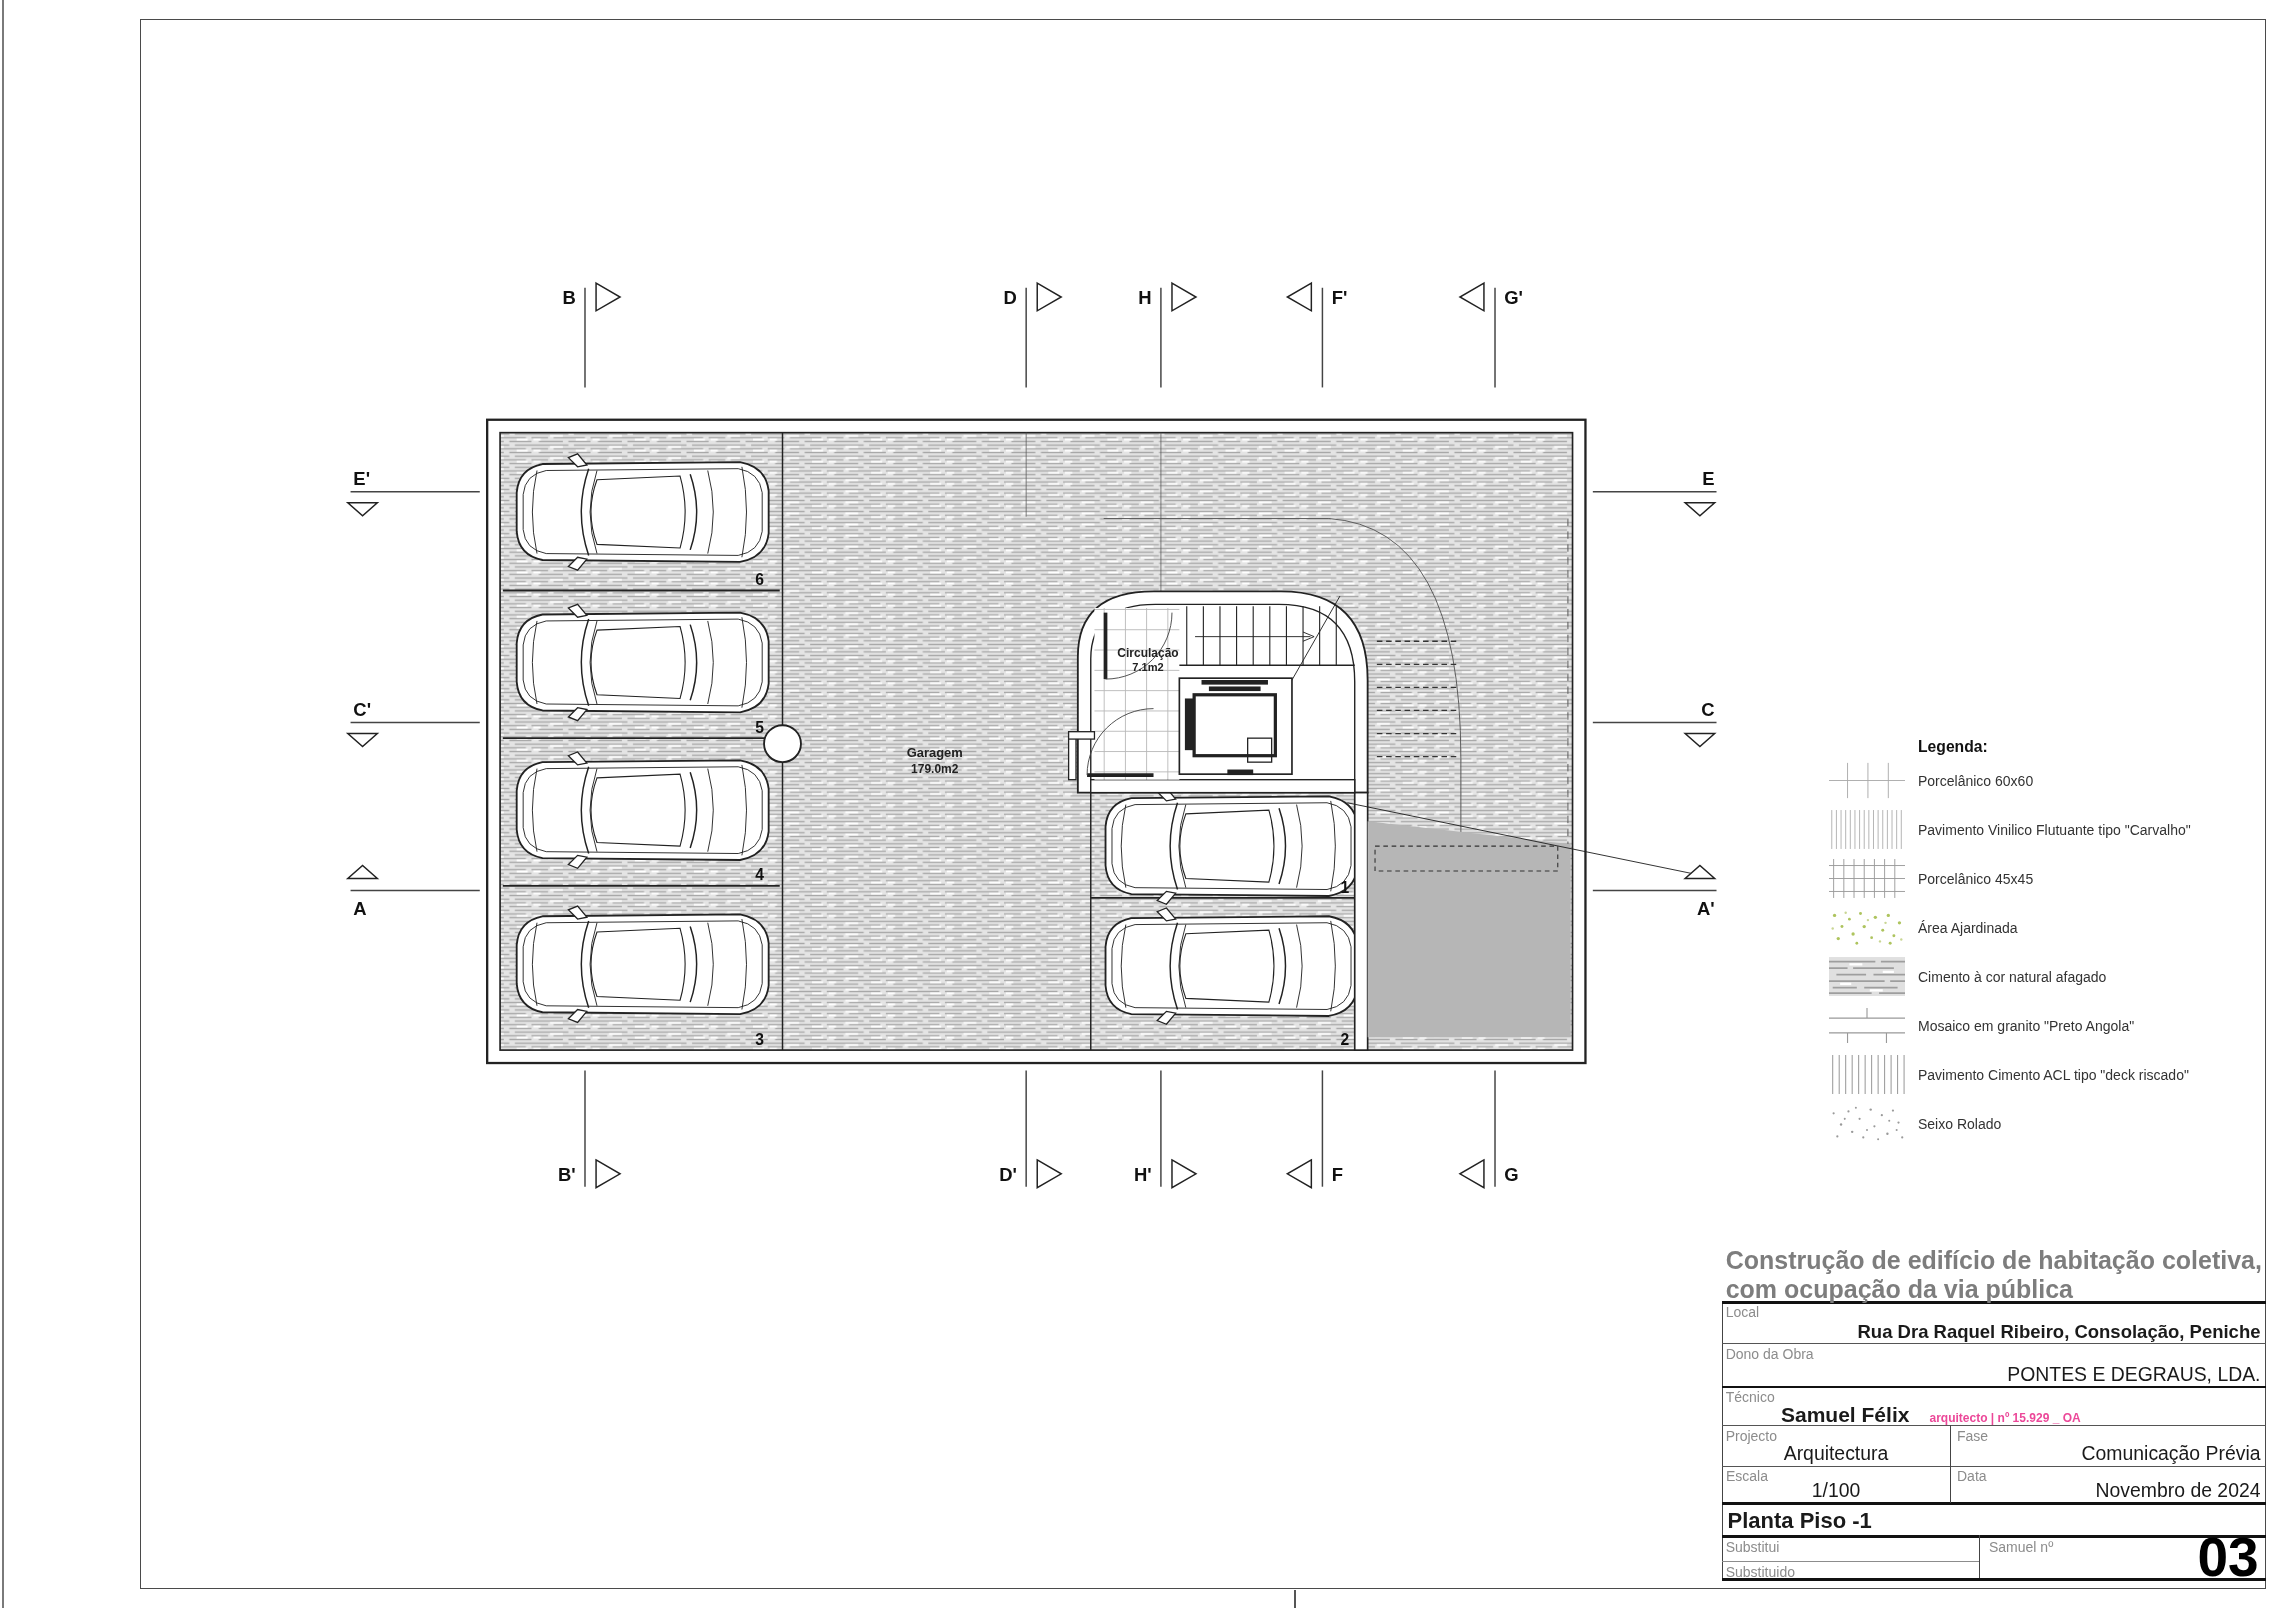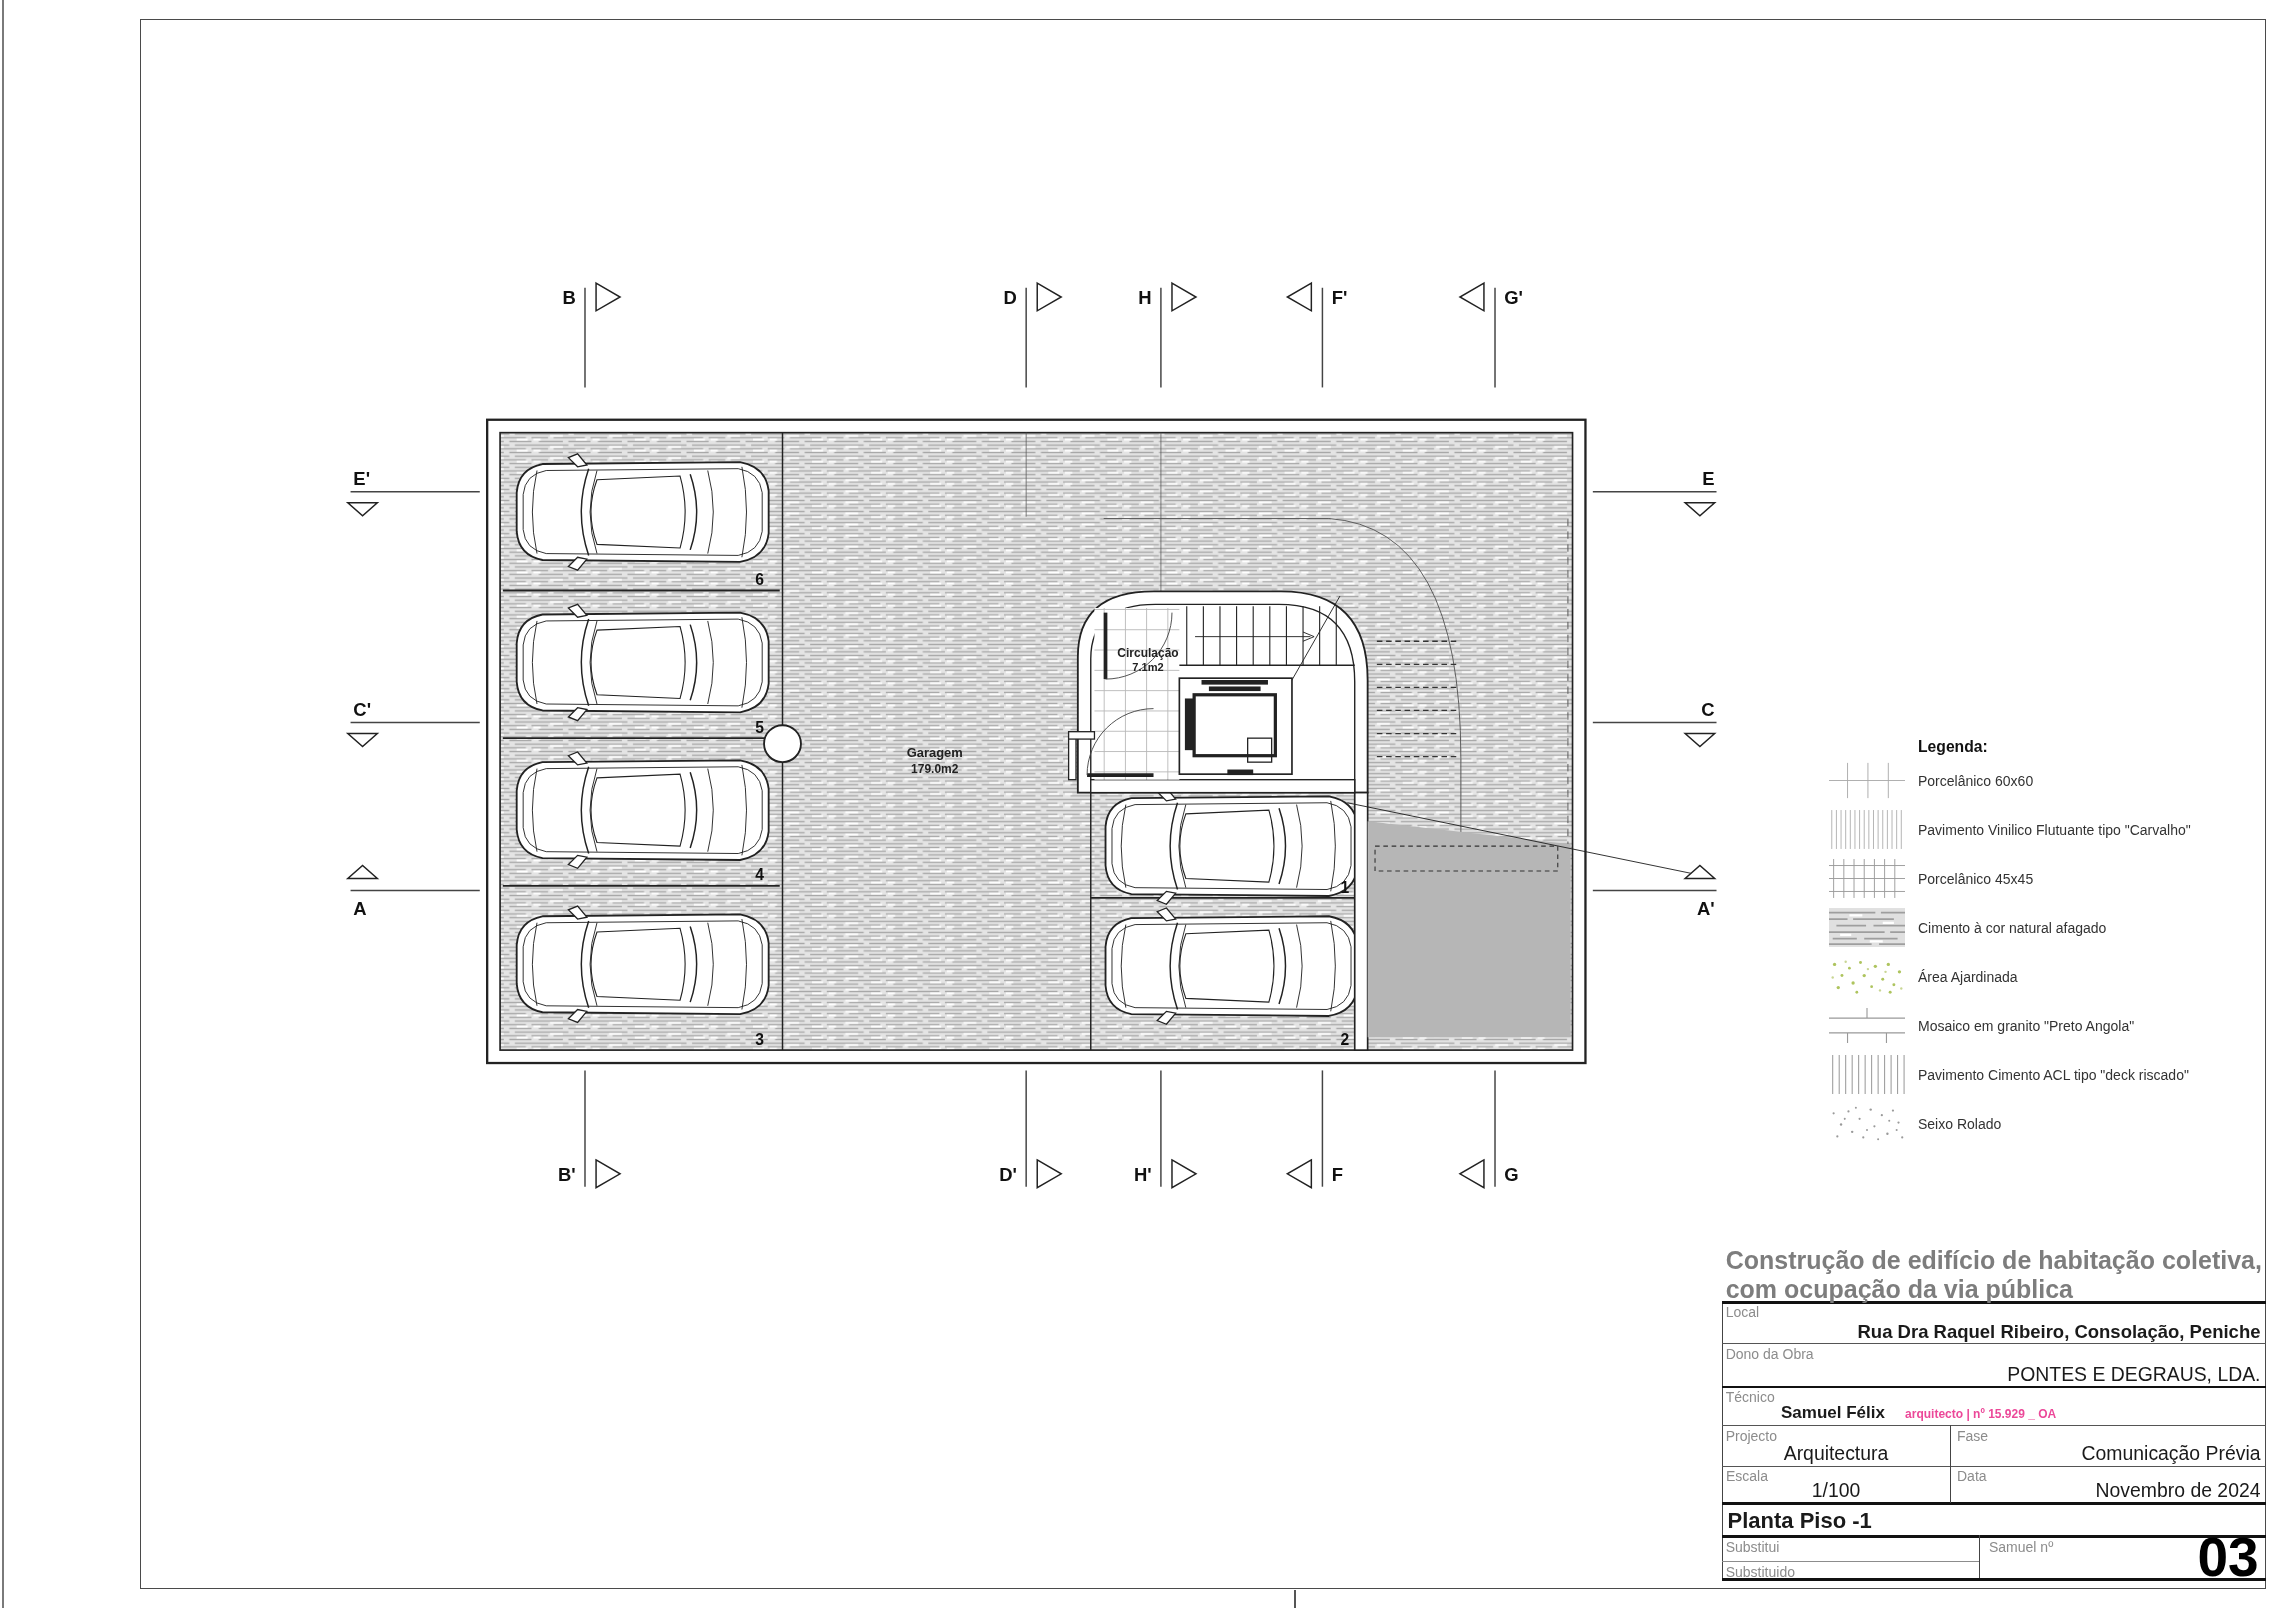--- a/index.html
+++ b/index.html
@@ -273,29 +273,20 @@
 
     <div class="lg-row">
       <svg class="lg-swatch" viewBox="0 0 82 42">
         <path d="M5,0 V42 M16,0 V42 M27,0 V42 M38,0 V42 M49,0 V42 M60,0 V42 M71,0 V42 M0,7 H82 M0,21 H82 M0,35 H82" stroke="#999" stroke-width="1" fill="none"></path>
       </svg>
       <span class="lg-label">Porcelânico 45x45</span>
     </div>
 
     <div class="lg-row">
       <svg class="lg-swatch" viewBox="0 0 82 42">
-        <rect width="82" height="42" fill="#e0e0e0"></rect>
-        <path d="M0,5 H50 M56,5 H82 M0,12 H20 M26,12 H70 M8,19 H40 M48,19 H82 M0,26 H60 M66,26 H82 M4,33 H30 M38,33 H74 M0,39 H46 M54,39 H82" stroke="#9e9e9e" stroke-width="2" fill="none"></path>
-        <path d="M22,8 H36 M58,16 H70 M12,29 H24 M44,36 H58" stroke="#fff" stroke-width="2.4" fill="none"></path>
-      </svg>
-      <span class="lg-label">Cimento à cor natural afagado</span>
-    </div>
-
-    <div class="lg-row">
-      <svg class="lg-swatch" viewBox="0 0 82 42">
         <g fill="#aec45e">
           <circle cx="6" cy="8" r="1.8"></circle>
             <circle cx="14" cy="20" r="1.6"></circle>
             <circle cx="10" cy="33" r="1.8"></circle>
           <circle cx="22" cy="12" r="1.5"></circle>
             <circle cx="26" cy="28" r="1.8"></circle>
             <circle cx="34" cy="6" r="1.6"></circle>
           <circle cx="38" cy="20" r="1.8"></circle>
             <circle cx="46" cy="32" r="1.5"></circle>
             <circle cx="50" cy="10" r="1.8"></circle>
@@ -313,20 +304,29 @@
           <circle cx="78" cy="34" r="1.3"></circle>
             <circle cx="4" cy="22" r="1.3"></circle>
             <circle cx="61" cy="16" r="1.3"></circle>
         </g>
       </svg>
       <span class="lg-label">Área Ajardinada</span>
     </div>
 
     <div class="lg-row">
       <svg class="lg-swatch" viewBox="0 0 82 42">
+        <rect width="82" height="42" fill="#e0e0e0"></rect>
+        <path d="M0,5 H50 M56,5 H82 M0,12 H20 M26,12 H70 M8,19 H40 M48,19 H82 M0,26 H60 M66,26 H82 M4,33 H30 M38,33 H74 M0,39 H46 M54,39 H82" stroke="#9e9e9e" stroke-width="2" fill="none"></path>
+        <path d="M22,8 H36 M58,16 H70 M12,29 H24 M44,36 H58" stroke="#fff" stroke-width="2.4" fill="none"></path>
+      </svg>
+      <span class="lg-label">Cimento à cor natural afagado</span>
+    </div>
+
+    <div class="lg-row">
+      <svg class="lg-swatch" viewBox="0 0 82 42">
         <path d="M0,13 H82 M41,2 V13 M0,29 H82 M20,29 V40 M62,29 V40" stroke="#999" stroke-width="1.2" fill="none"></path>
       </svg>
       <span class="lg-label">Mosaico em granito "Preto Angola"</span>
     </div>
 
     <div class="lg-row">
       <svg class="lg-swatch" viewBox="0 0 82 42">
         <path d="M4,0 V42 M11,0 V42 M18,0 V42 M25,0 V42 M32,0 V42 M39,0 V42 M46,0 V42 M53,0 V42 M60,0 V42 M67,0 V42 M74,0 V42 M81,0 V42" stroke="#999" stroke-width="1.1" fill="none"></path>
       </svg>
       <span class="lg-label">Pavimento Cimento ACL tipo "deck riscado"</span>
@@ -379,21 +379,21 @@
     <div class="tb-title" style="top:31px;text-align:right;">com ocupação da via pública</div>
 
     <div class="tb-label" style="left:3.7px;top:60px;">Local</div>
     <div class="tb-val-r" style="top:77px;font-size:18.5px;font-weight:bold;">Rua Dra Raquel Ribeiro, Consolação, Peniche</div>
 
     <div class="tb-label" style="left:3.7px;top:102px;">Dono da Obra</div>
     <div class="tb-val-r" style="top:119px;font-size:19.4px;">PONTES E DEGRAUS, LDA.</div>
 
     <div class="tb-label" style="left:3.7px;top:145px;">Técnico</div>
     <div class="abs" style="left:59px;top:159px;white-space:nowrap;">
-      <span style="font-size:17px;font-weight:bold;">Samuel Félix</span>
+      <span style="font-size:21px;font-weight:bold;">Samuel Félix</span>
       <span style="font-size:12px;font-weight:bold;color:#ec4899;margin-left:16px;">arquitecto | nº 15.929 _ OA</span>
     </div>
 
     <div class="tb-label" style="left:3.7px;top:184px;text-align:right;">Projecto</div>
     <div class="abs" style="left:0;top:198px;width:228px;text-align:center;font-size:19.4px;">Arquitectura</div>
     <div class="tb-label" style="left:235px;top:184px;">Fase</div>
     <div class="tb-val-r" style="top:198px;font-size:19.4px;">Comunicação Prévia</div>
 
     <div class="tb-label" style="left:4px;top:224px;">Escala</div>
     <div class="abs" style="left:0;top:235px;width:228px;text-align:center;font-size:19.4px;">1/100</div>

